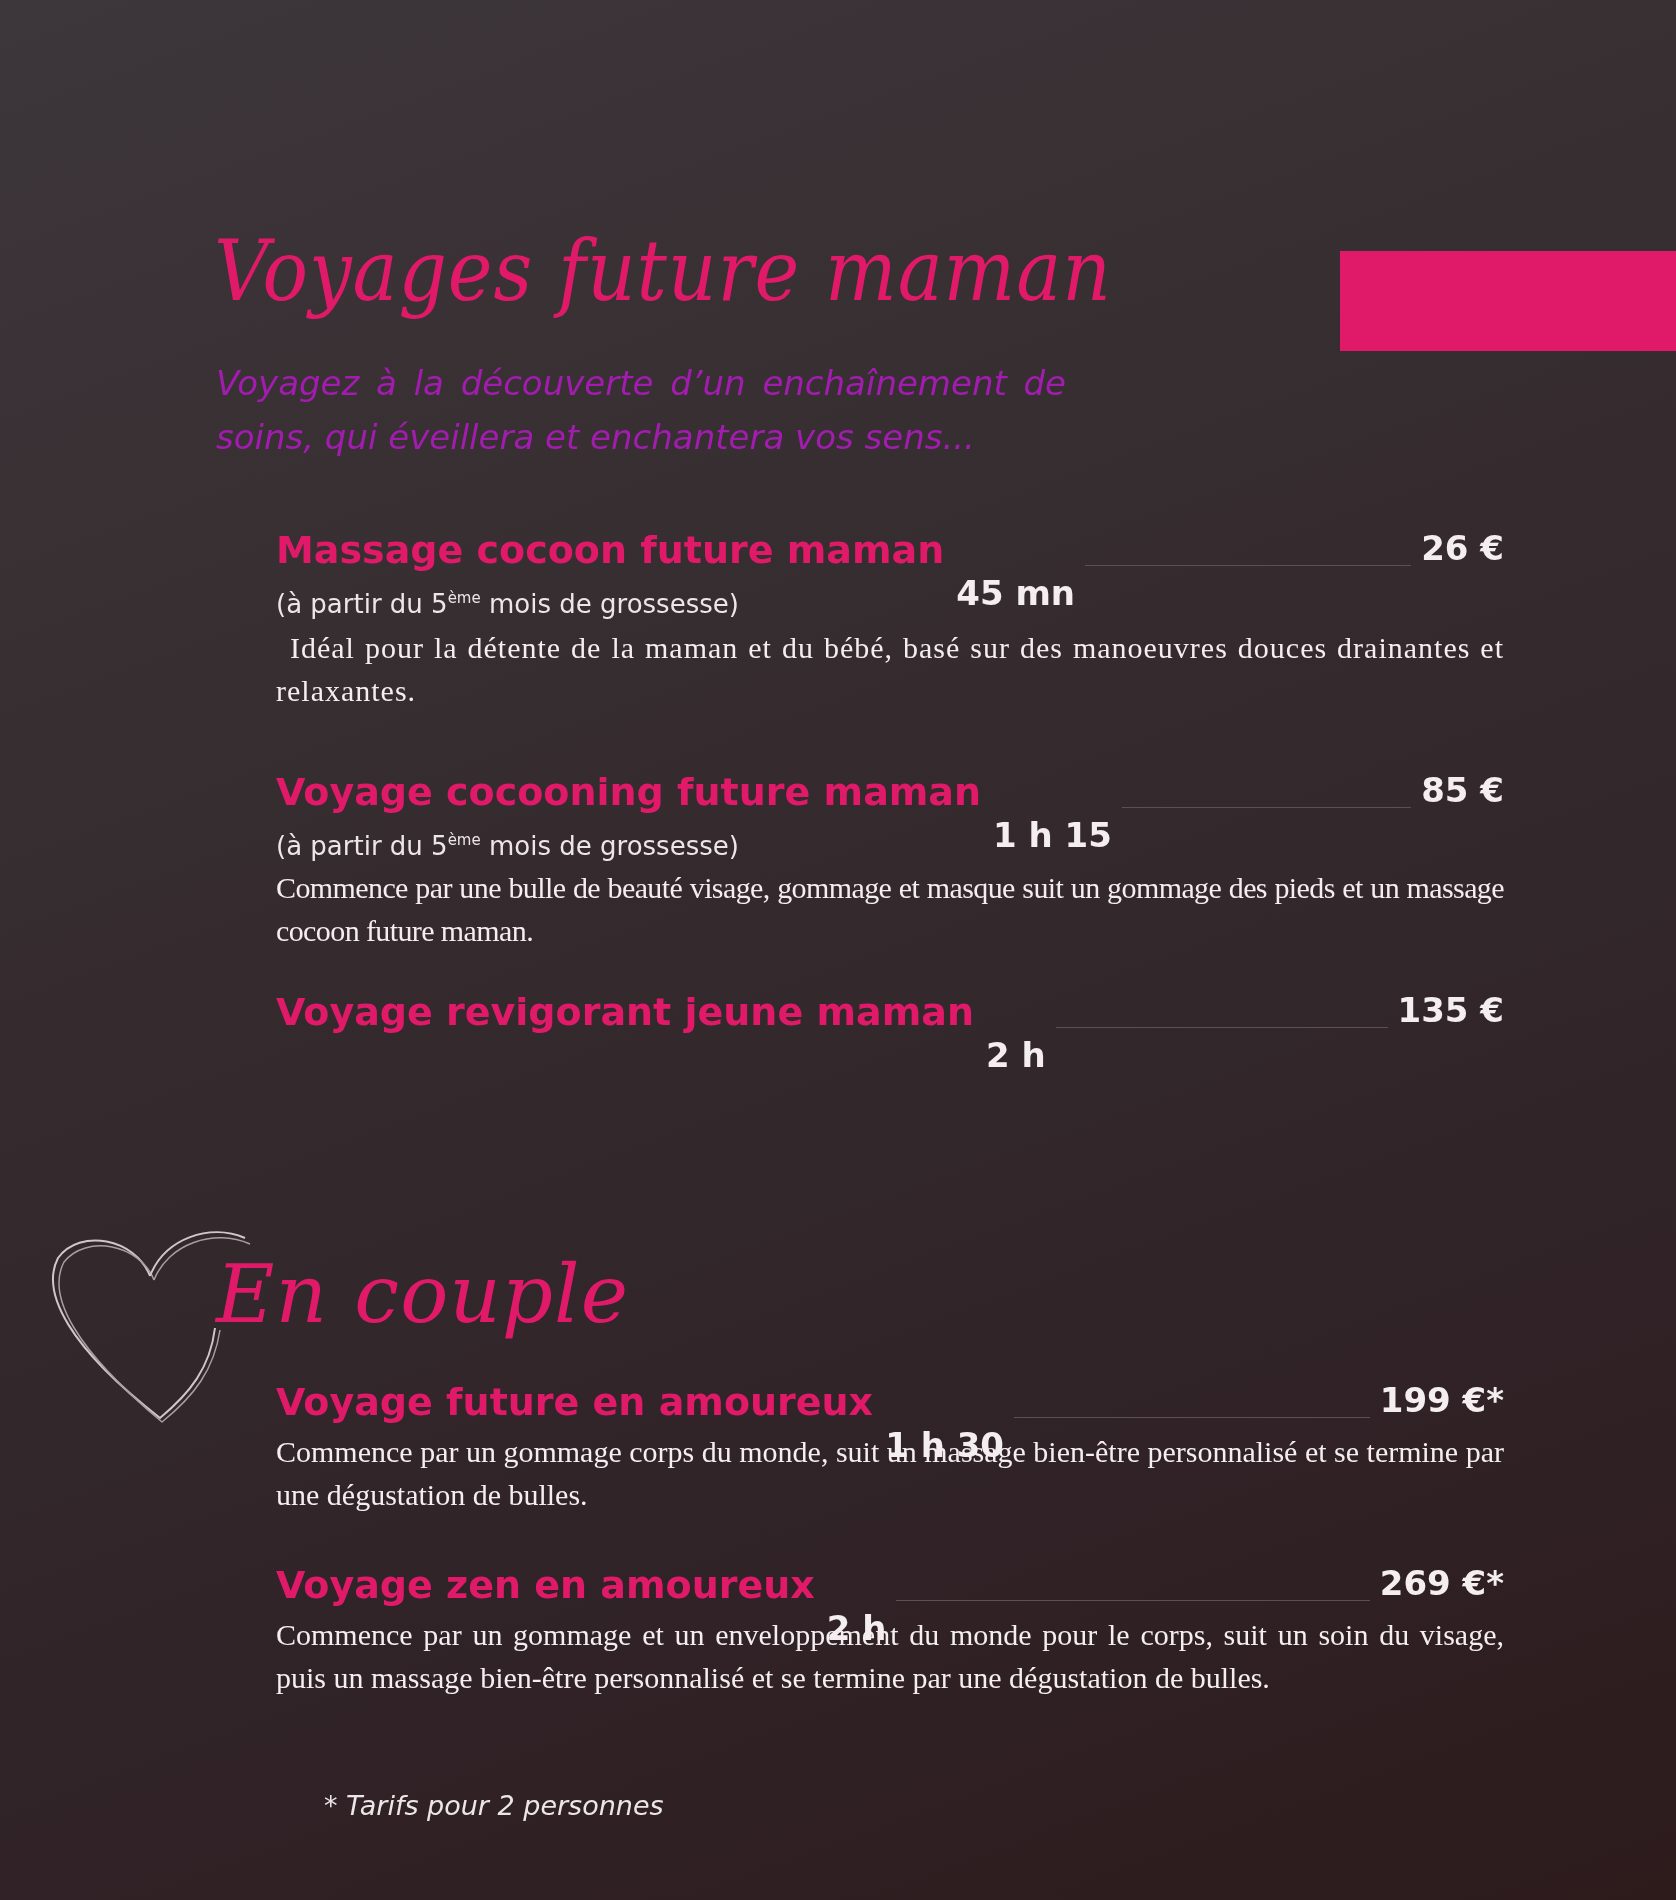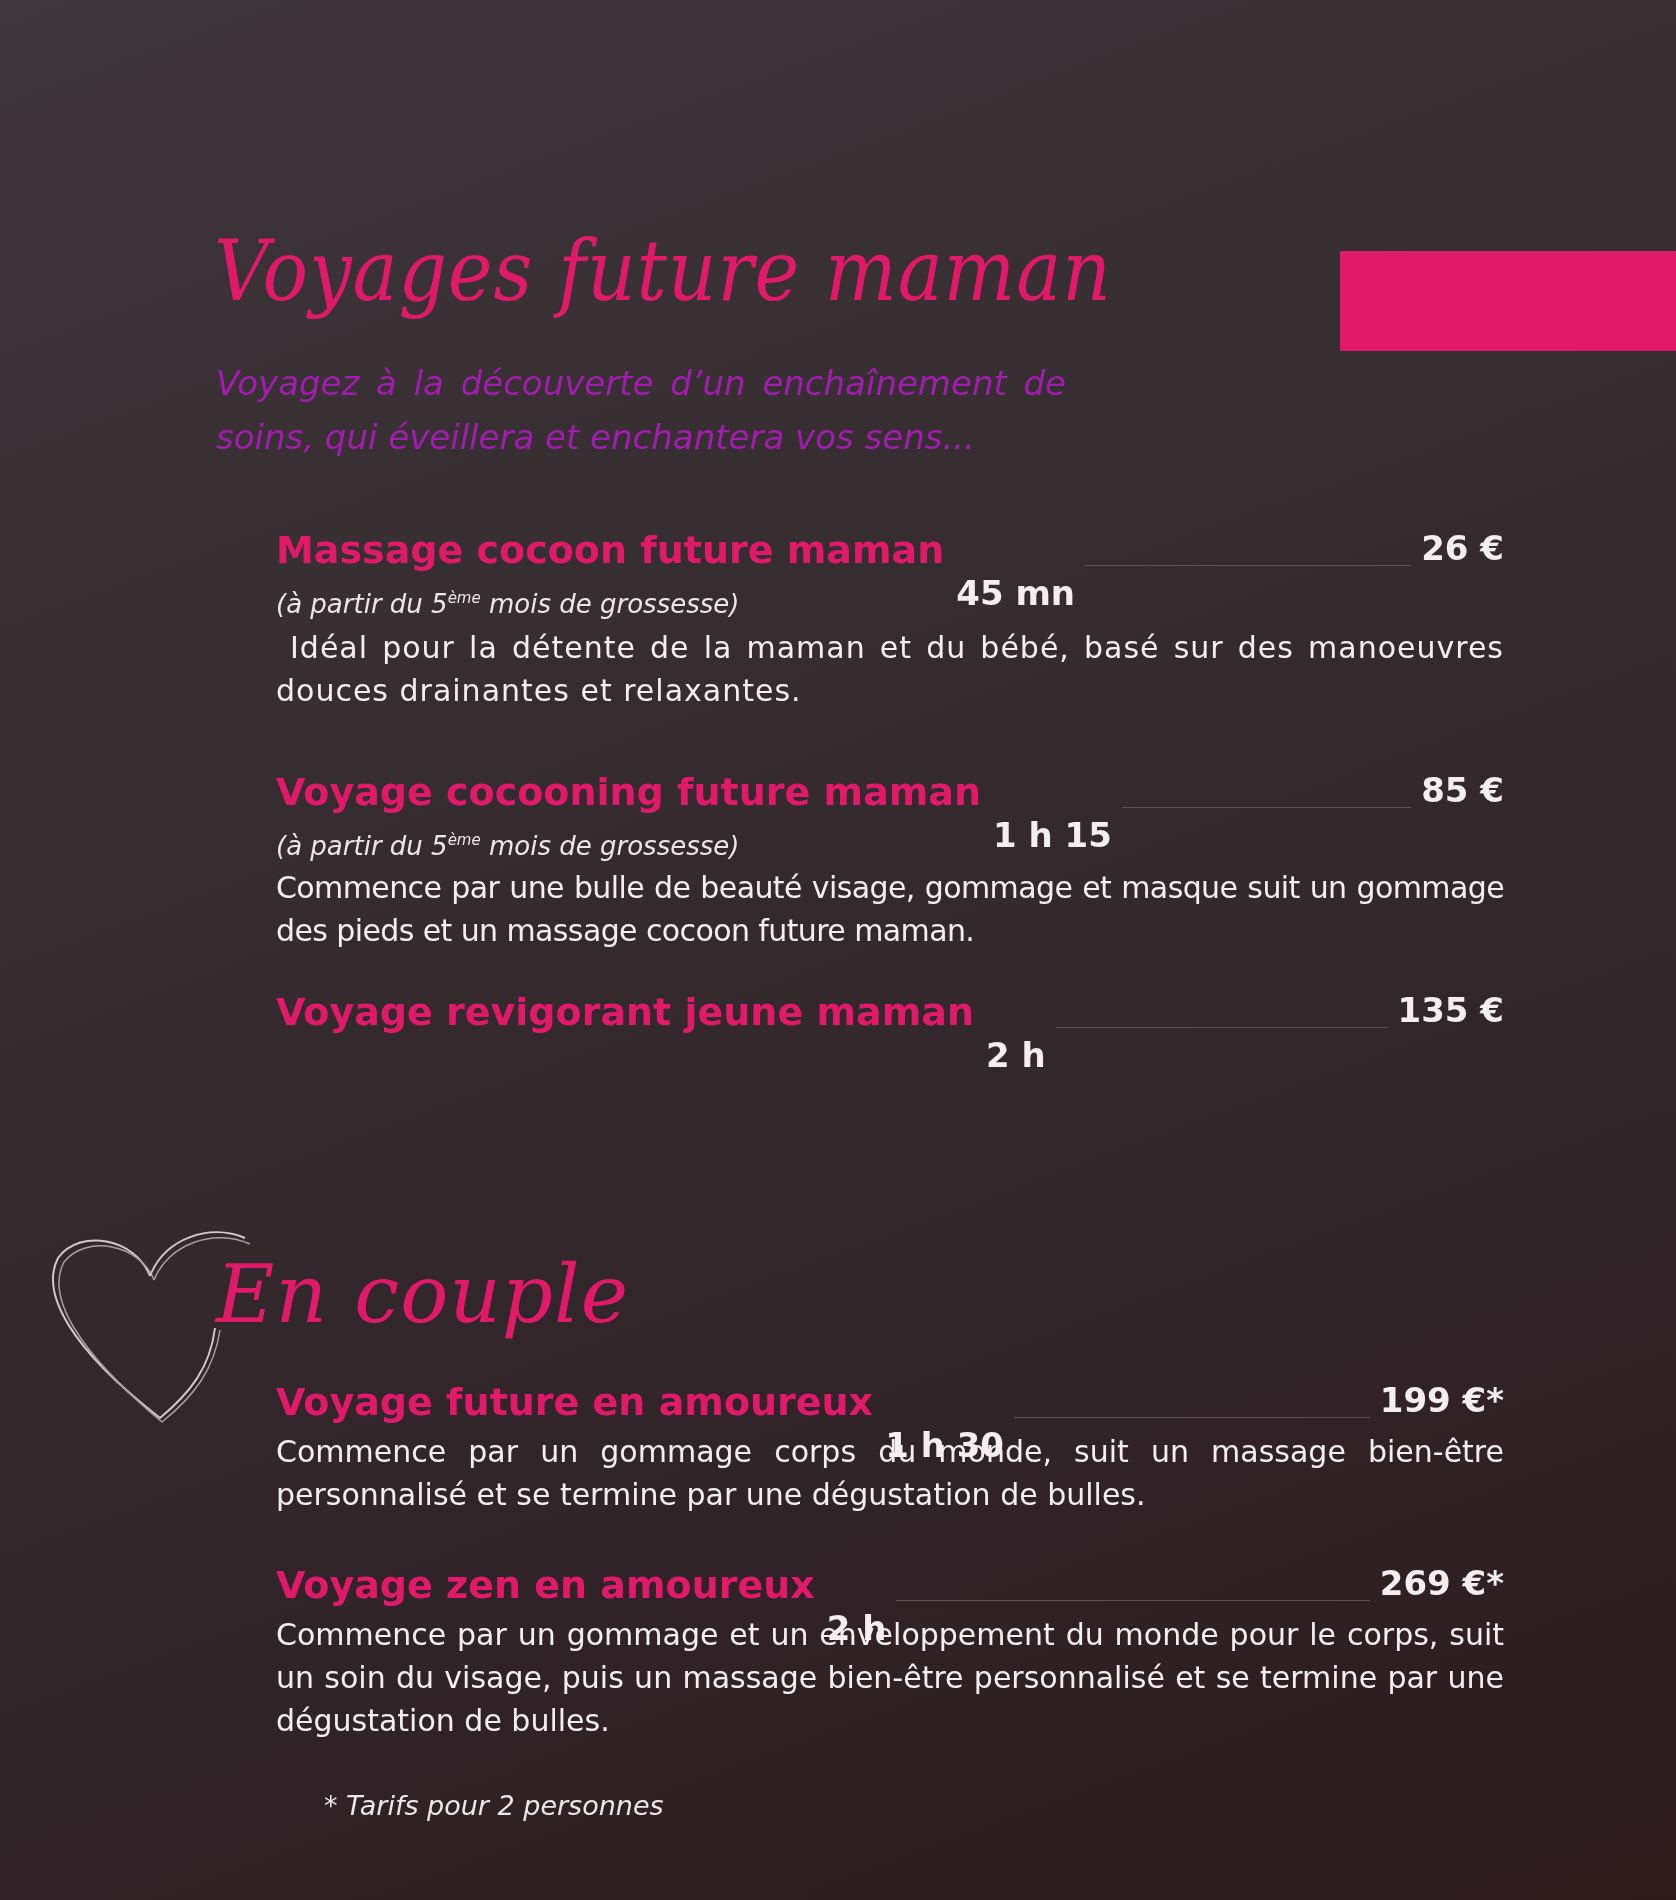--- a/index.html
+++ b/index.html
@@ -10,23 +10,23 @@
   .script{font-family:"DejaVu Serif",serif;font-style:italic;color:#e01a68;letter-spacing:1px;}
   .title-main{left:214px;top:222px;font-size:84px;font-weight:normal;transform:scaleX(0.9);transform-origin:left;}
   .pink-bar{left:1340px;top:251px;width:336px;height:100px;background:#e01a68;}
   .subtitle{left:216px;top:356px;width:850px;font-size:34px;font-style:italic;line-height:54px;color:#a21caf;text-align:justify;}
   .item{position:absolute;left:276px;width:1228px;}
   .item-head{display:flex;align-items:flex-start;height:50px;font-weight:bold;}
   .item-name{font-family:"DejaVu Sans",sans-serif;color:#e01a68;font-size:38px;white-space:nowrap;transform-origin:left;}
   .item-dur{font-size:34px;color:#f4eef0;margin-left:12px;white-space:nowrap;margin-top:45px;}
   .leader{flex:1;border-bottom:1px solid #5e4f52;margin:0 10px;align-self:flex-end;margin-bottom:12px;}
   .item-price{font-size:34px;color:#f4eef0;white-space:nowrap;}
-  .item-note{font-size:26px;font-style:italic;color:#ece6e8;line-height:40px;}
+  .item-note{font-size:26px;color:#ece6e8;line-height:40px;}
   .item-note sup{font-size:15px;}
-  .item-desc{font-size:30px;line-height:43px;text-align:justify;color:#f4eef0;}
+  .item-desc{font-size:30px;line-height:43px;text-align:justify;color:#f4eef0;font-family:Liberation Serif, serif;}
   .title-couple{left:216px;top:1248px;font-size:80px;}
   .heart{left:50px;top:1218px;width:205px;height:215px;}
   .footnote{left:276px;top:1790px;font-size:27px;font-style:italic;color:#ece6e8;margin-left:48px;}
 </style>
 </head>
 <body>
 
 <div class="abs script title-main">Voyages future maman</div>
 <div class="abs pink-bar"></div>
 <div class="abs subtitle">Voyagez à la découverte d’un enchaînement de soins, qui éveillera et enchantera vos sens...</div>

